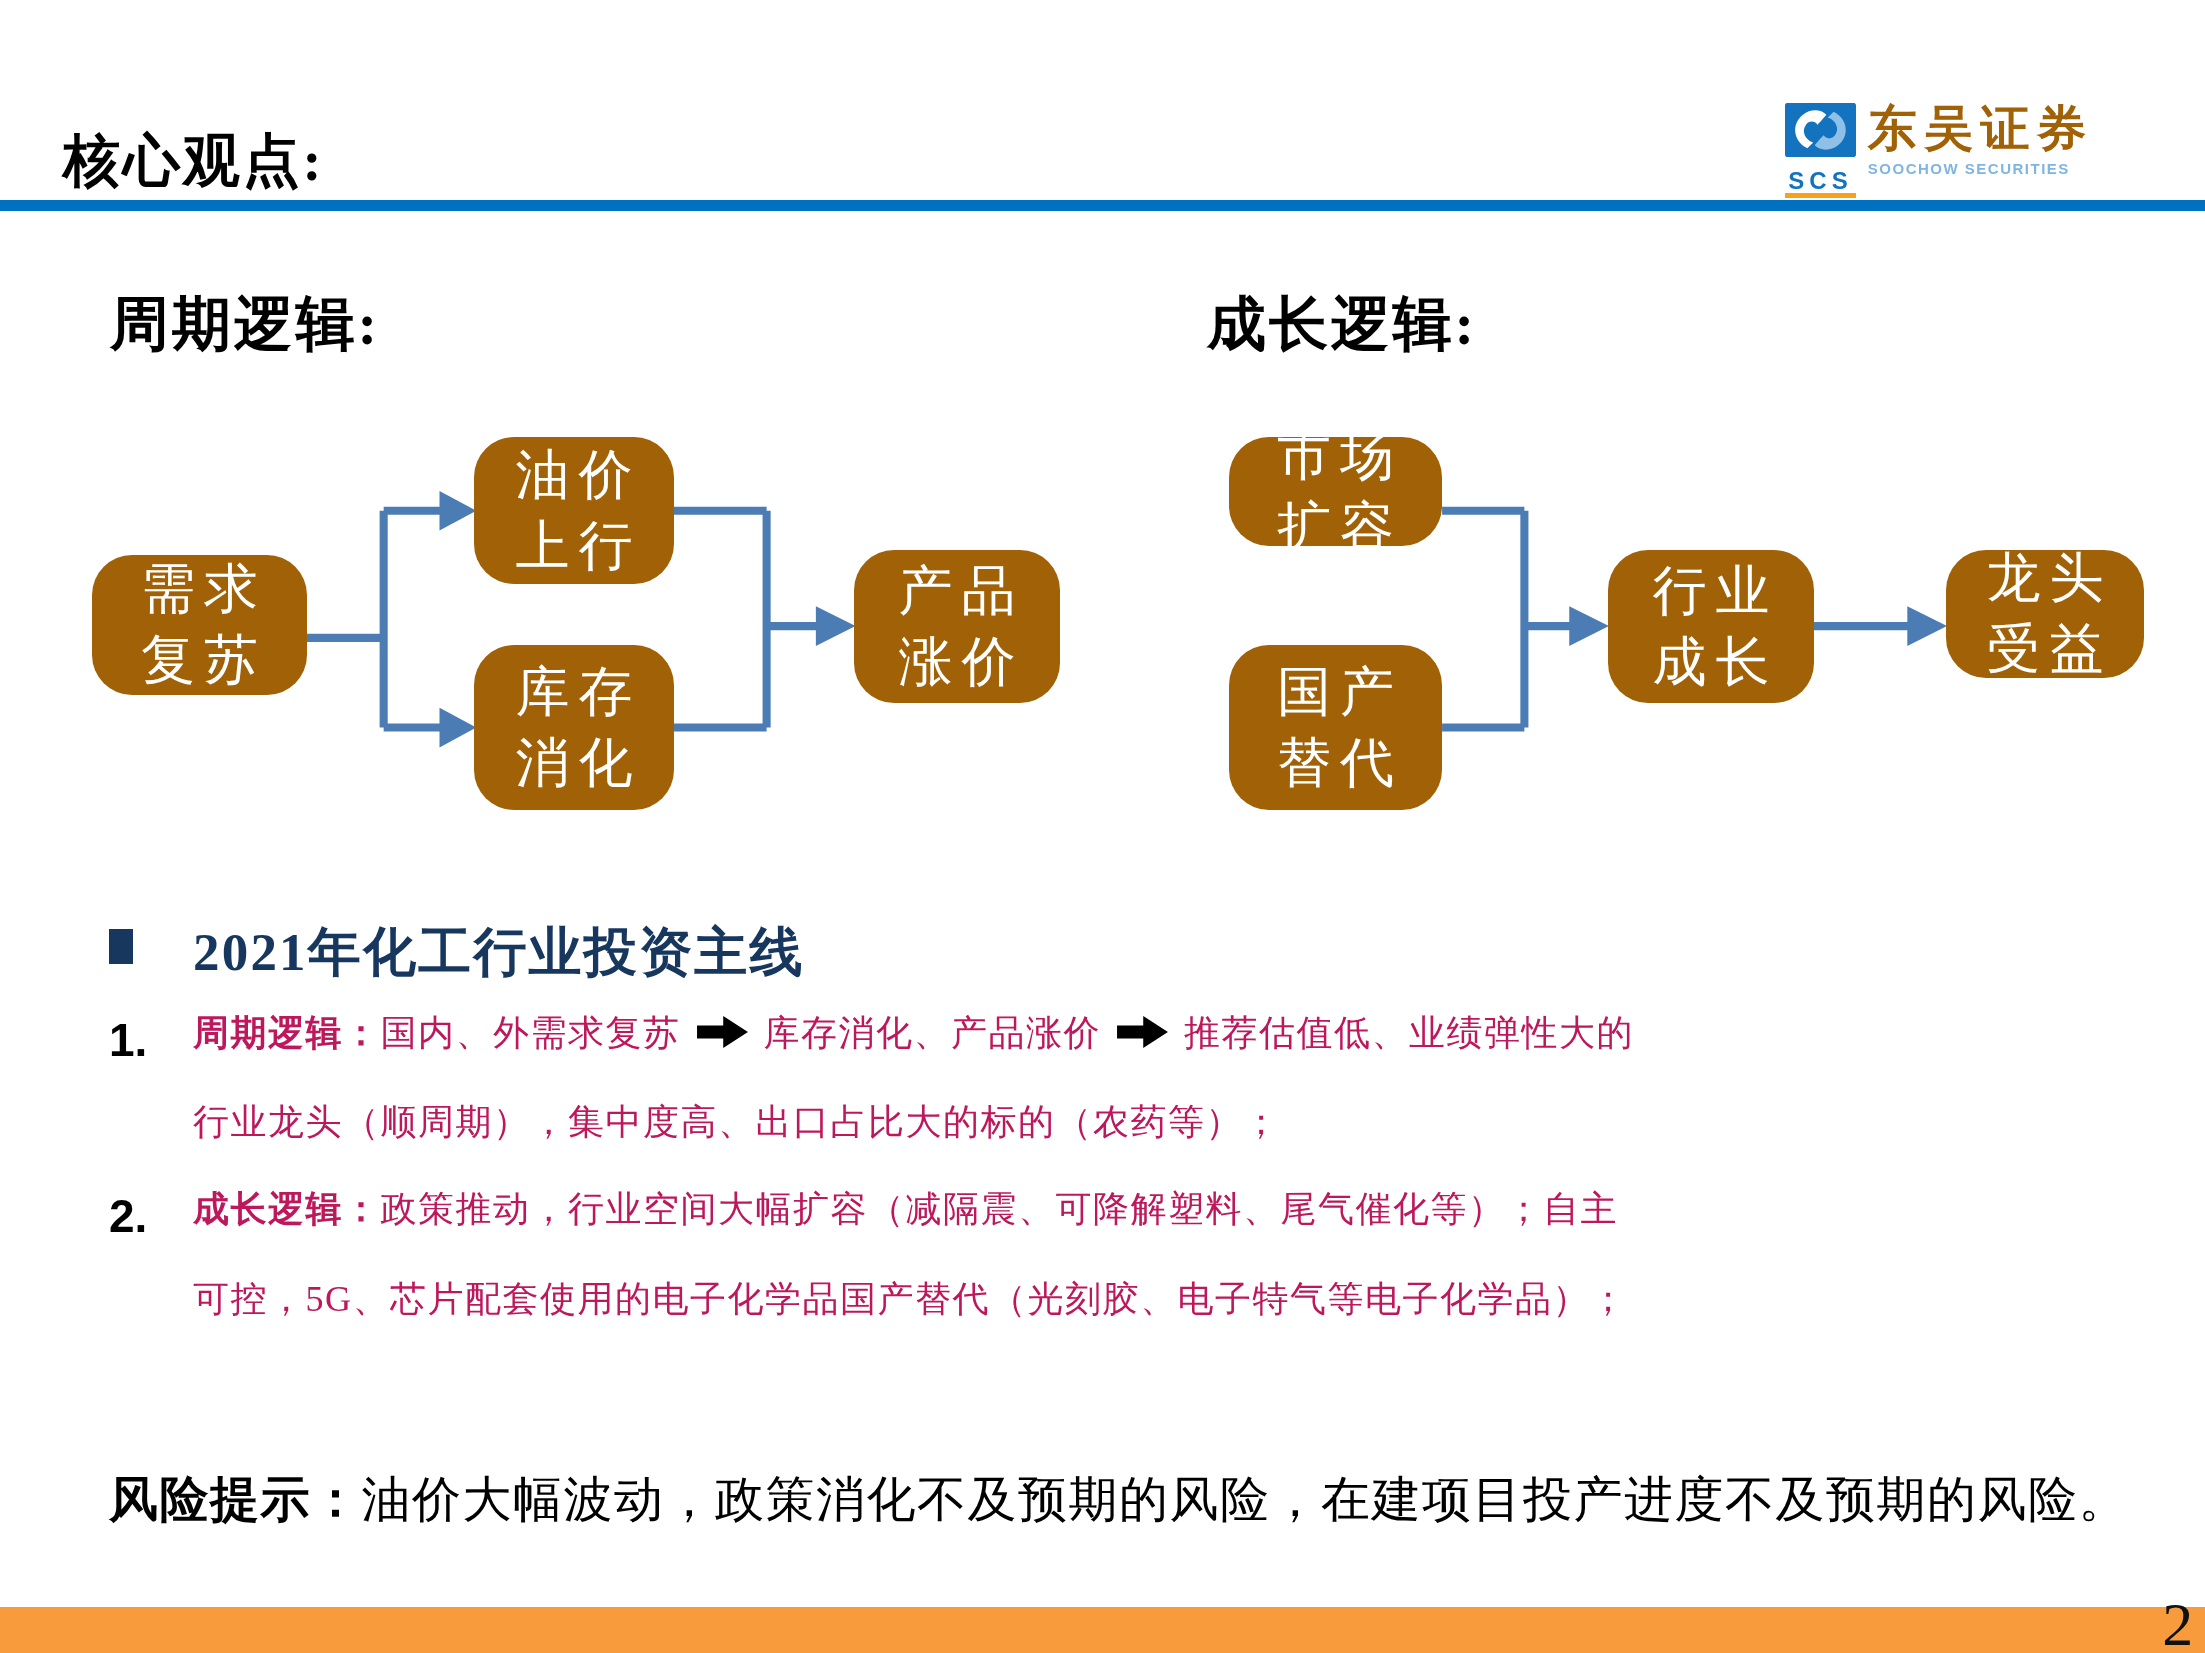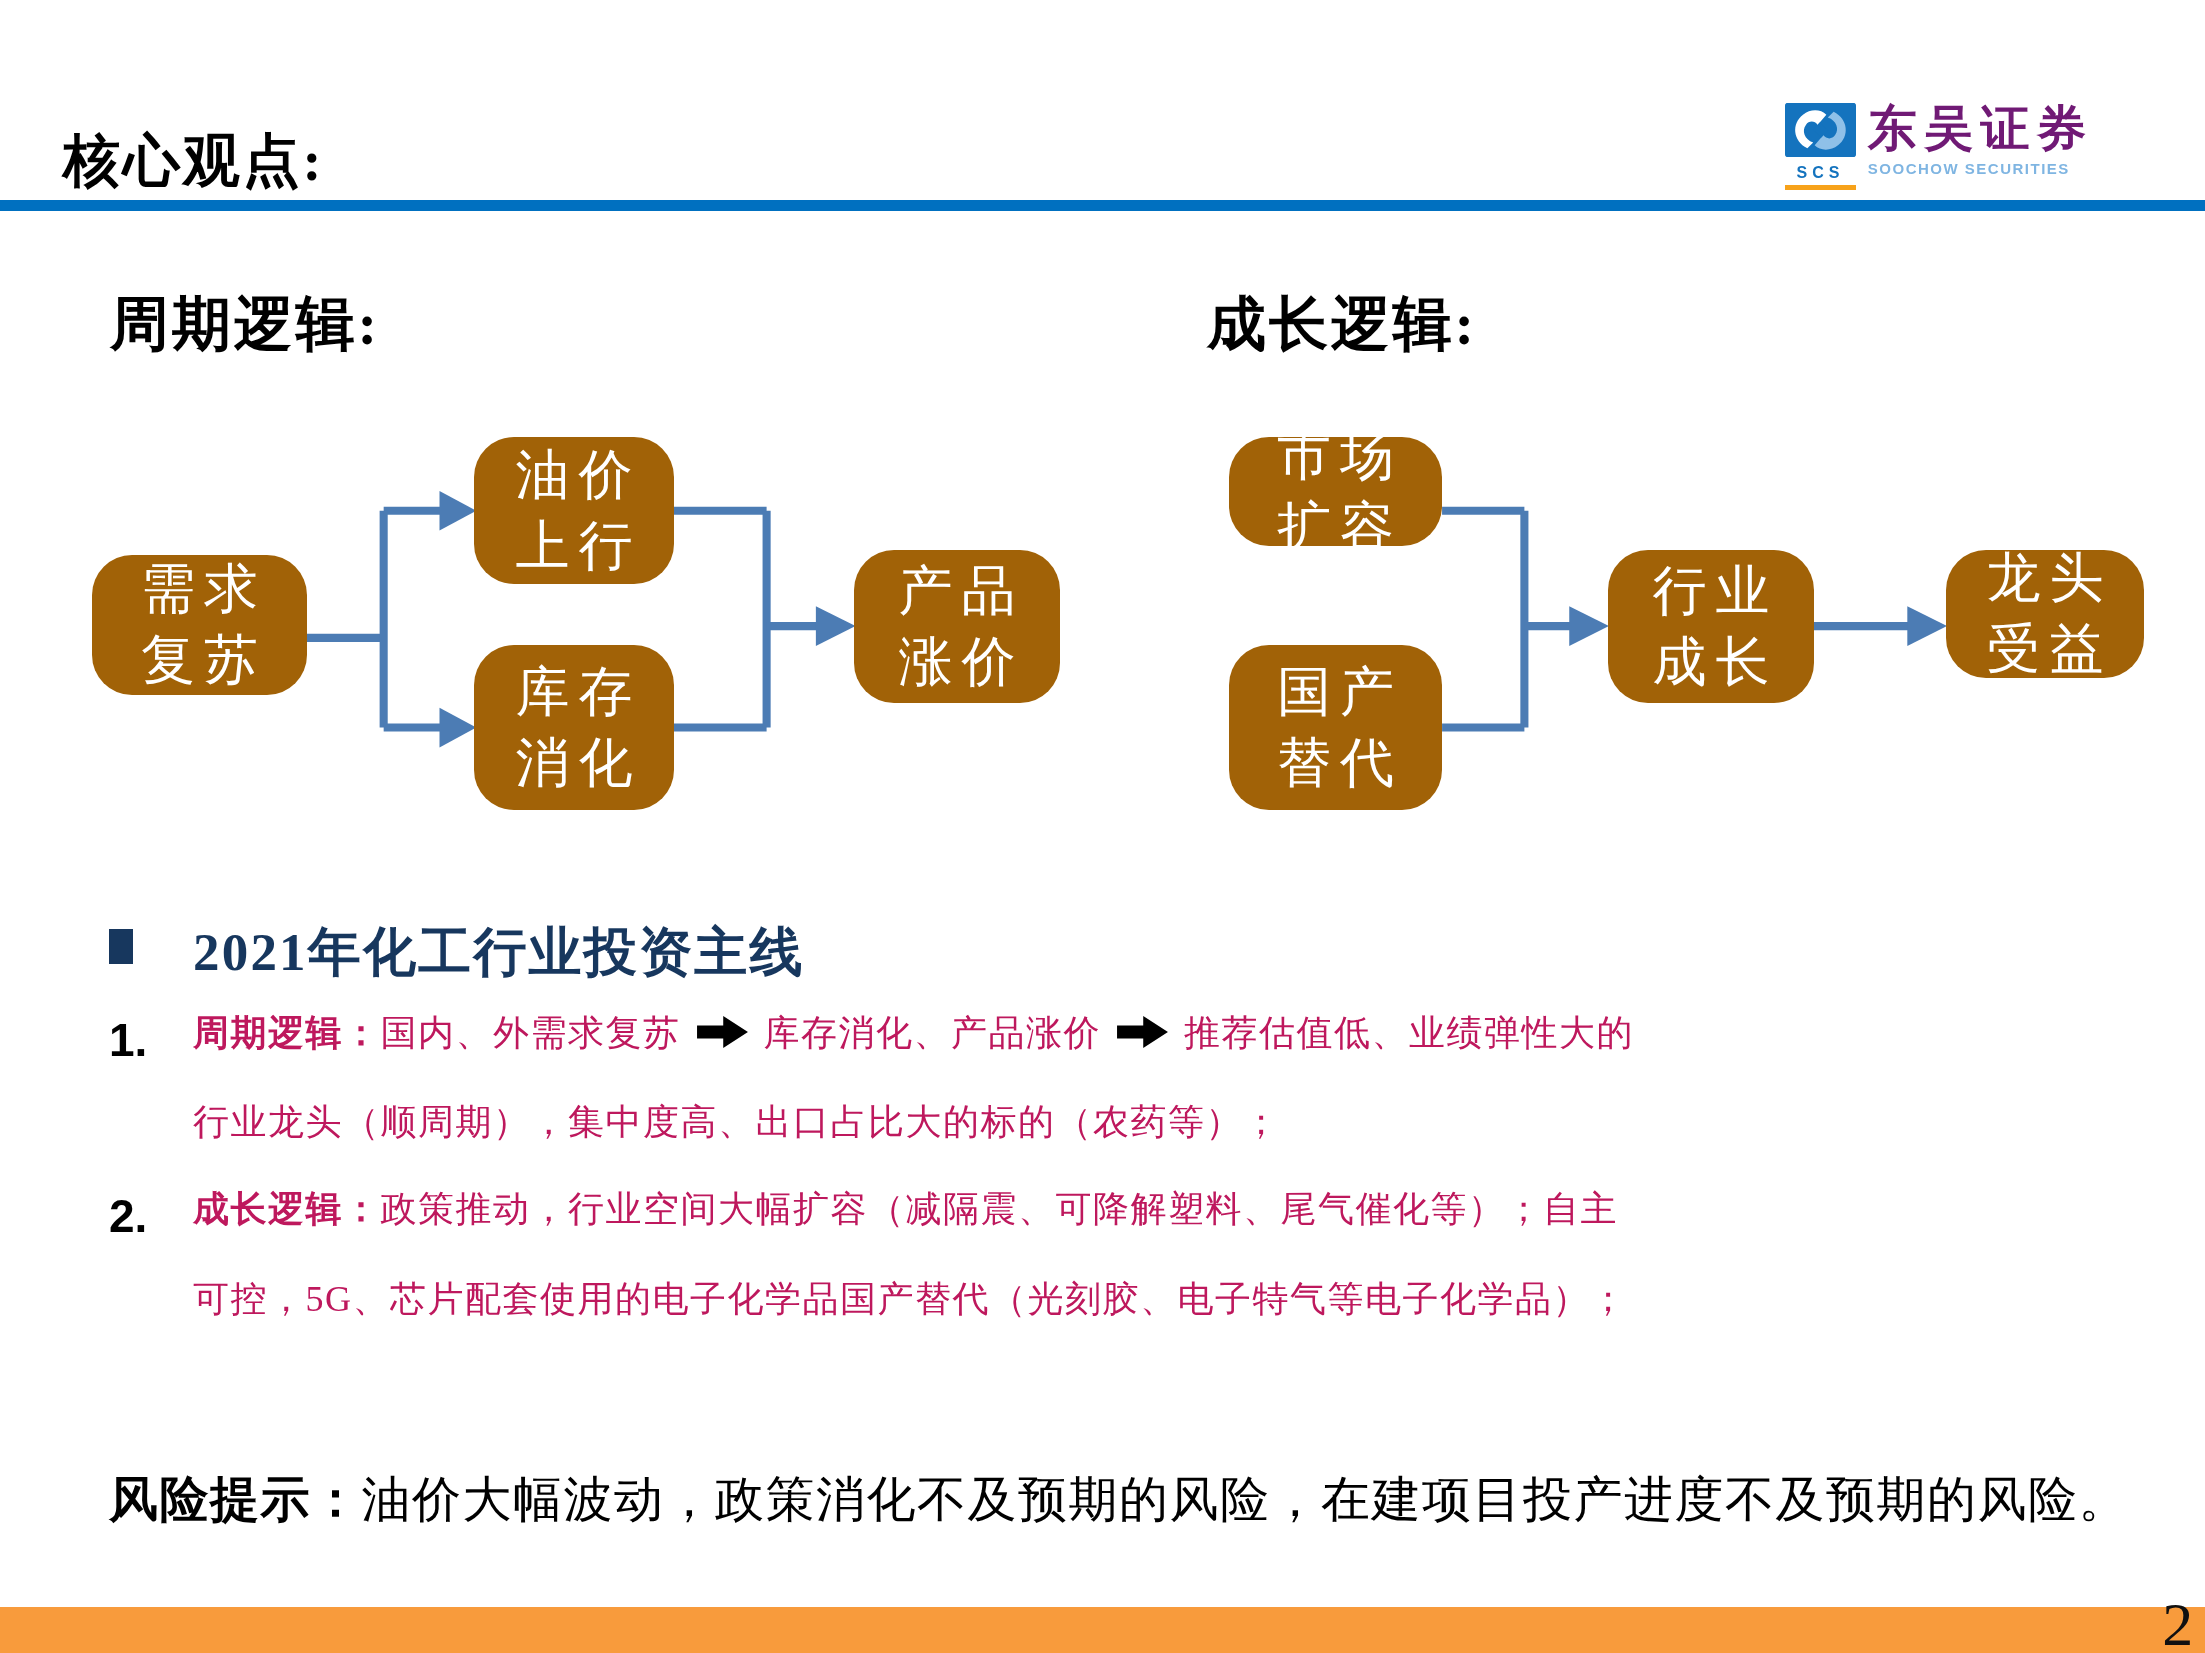--- a/index.html
+++ b/index.html
@@ -16,28 +16,28 @@
   .top-rule{
     position:absolute;left:0;top:200px;width:2205px;height:11px;
     background:#0070C0;
   }
   .logo{position:absolute;left:1785px;top:103px;display:flex;align-items:flex-start;gap:11.8px;}
   .logo-mark{display:flex;flex-direction:column;align-items:stretch;width:71px;}
   .logo-square{width:71px;height:54px;background:#1473BE;border-radius:2.9px;position:relative;overflow:hidden;}
   .logo-square svg{position:absolute;left:0;top:0;}
   .logo-scs{
     font-family:"Liberation Sans","DejaVu Sans",sans-serif;
-    font-size:16px;font-weight:800;color:#1473BE;letter-spacing:5.1px;
-    text-align:center;line-height:22px;margin-top:5px;
+    font-size:24px;font-weight:800;color:#1473BE;letter-spacing:5.1px;
+    text-align:center;line-height:22px;margin-top:13px;
   }
   .logo-underline{height:5.1px;background:#F7A21A;margin-top:0.7px;}
   .logo-names{display:flex;flex-direction:column;}
   .logo-cn{
     font-family:"Liberation Sans","DejaVu Sans",sans-serif;
-    font-size:49px;font-weight:800;color:#701a75;letter-spacing:7.4px;line-height:51px;
+    font-size:49px;font-weight:800;color:#a16207;letter-spacing:7.4px;line-height:51px;
   }
   .logo-en{
     font-family:"Liberation Sans","DejaVu Sans",sans-serif;
     font-size:15px;font-weight:700;color:#7FB5E2;letter-spacing:1.5px;line-height:25px;margin-top:1.5px;
   }
   
   .diagram-heading{
     position:absolute;top:285px;font-size:59px;font-weight:700;color:#000;letter-spacing:2.9px;
   }
   #cycle-heading{left:110px;}

